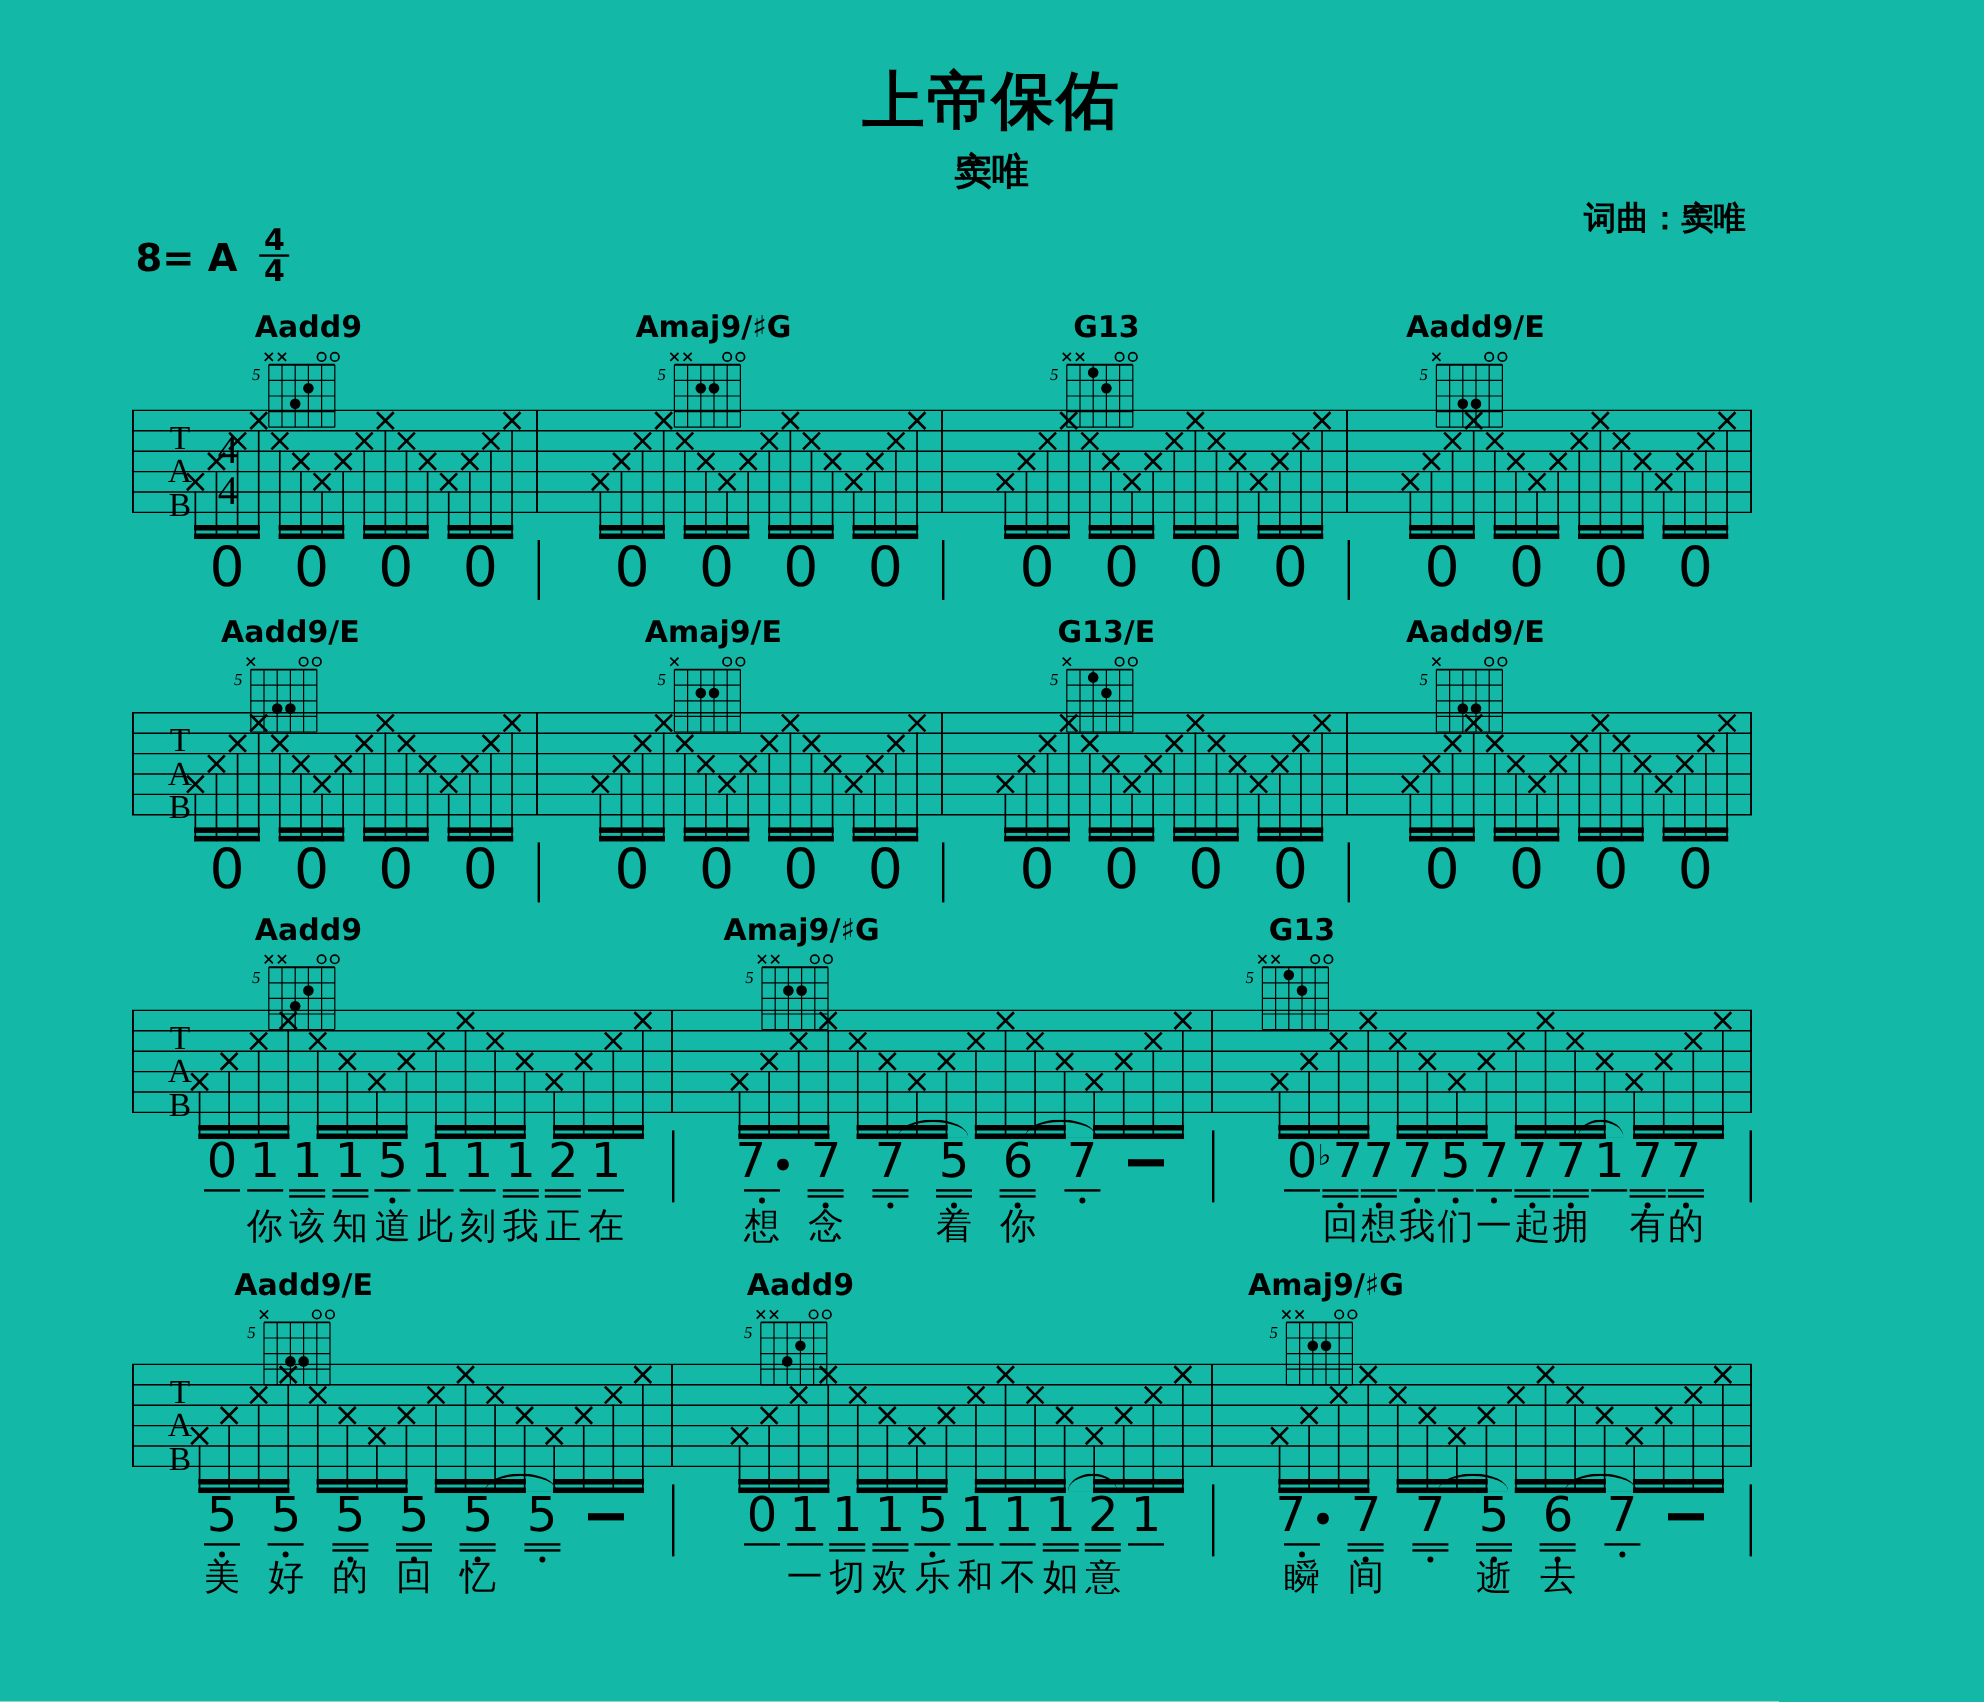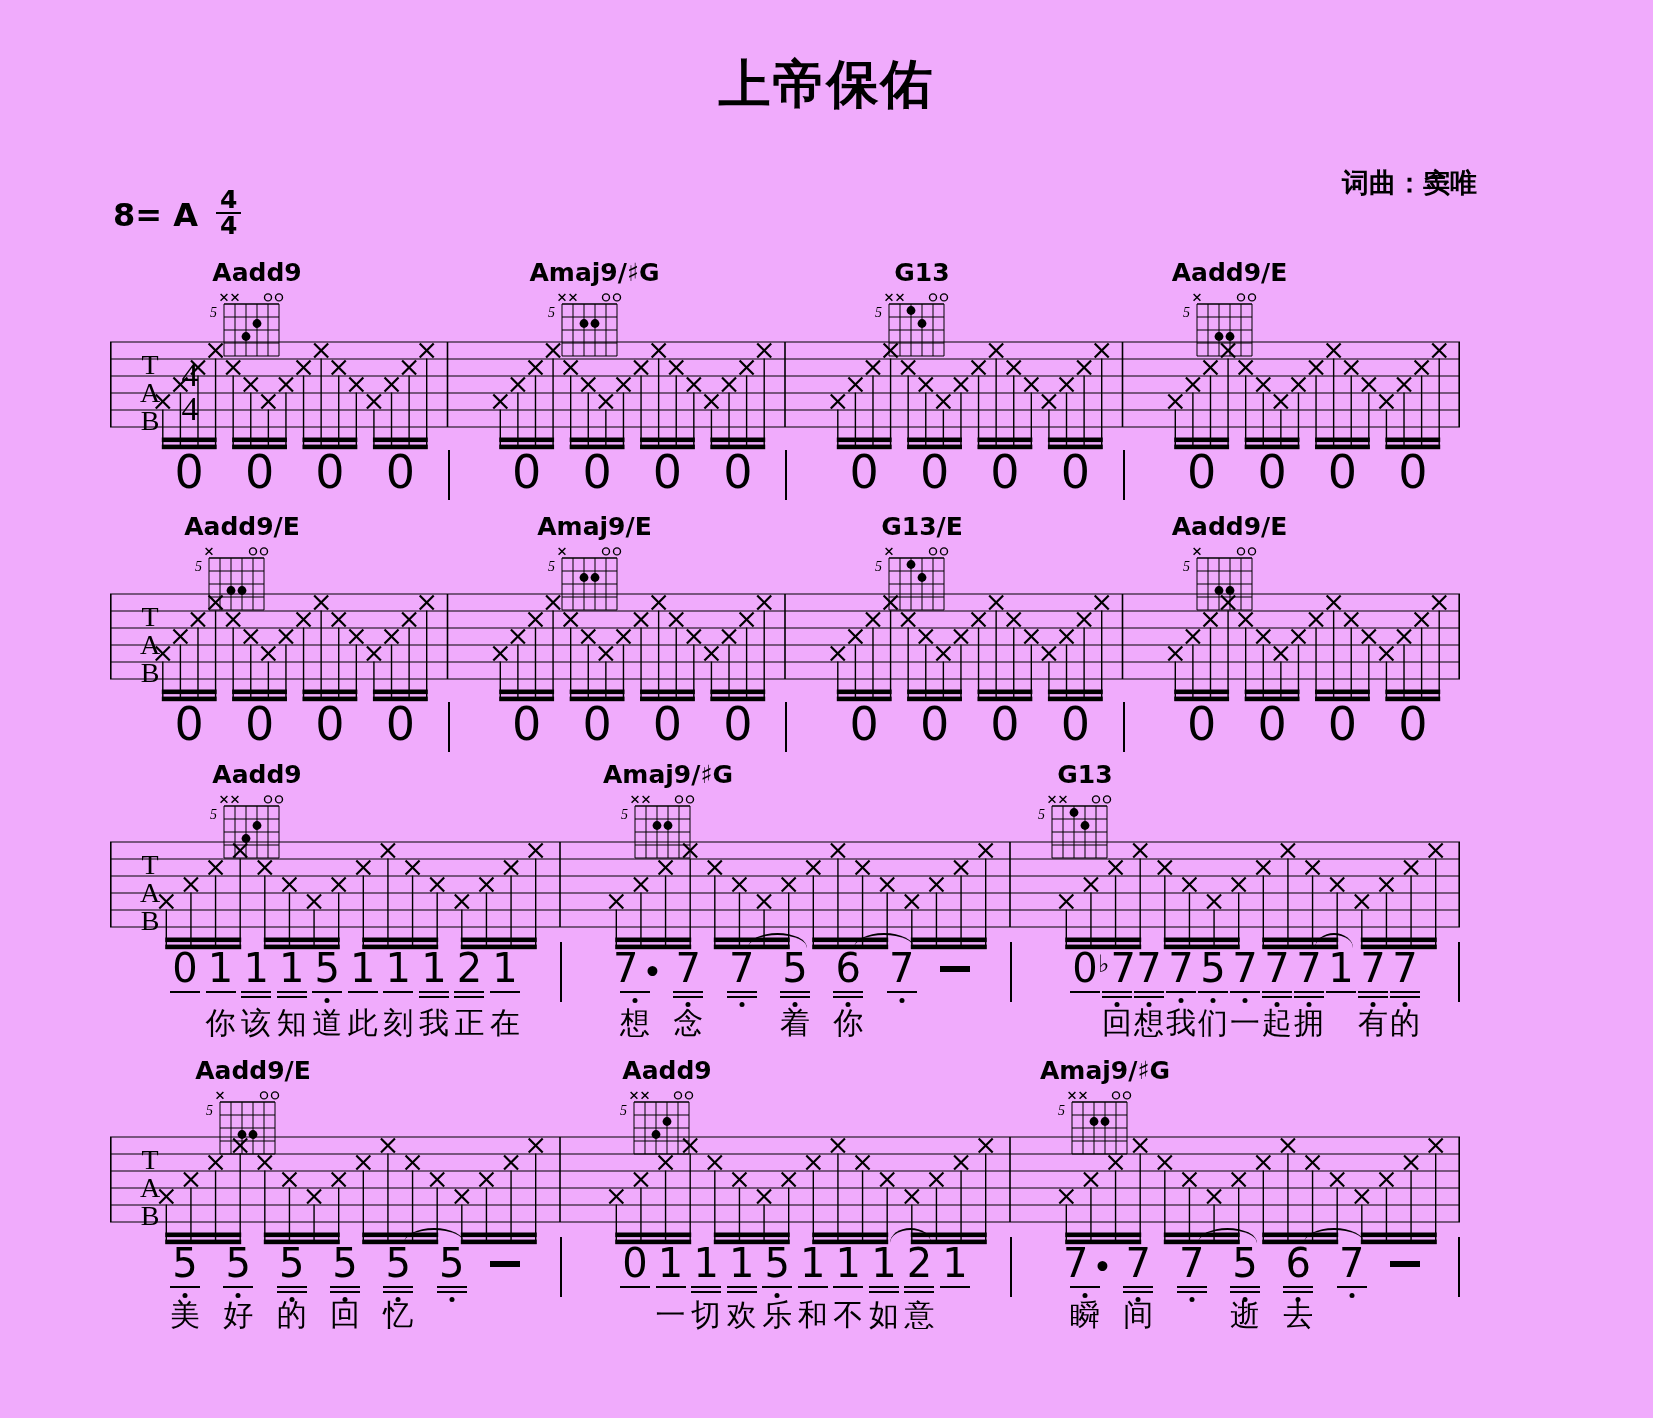--- a/index.html
+++ b/index.html
@@ -1,22 +1,22 @@
 <!DOCTYPE html>
 <html><head>
 <meta charset="utf-8">
 <style>
   html,body{margin:0;padding:0;background:#e8e8e8;}
-  .page{position:relative;width:1653px;height:1418px;background:#f0abfc;overflow:hidden;
+  .page{position:relative;width:1653px;height:1418px;background:#14b8a6;overflow:hidden;
         font-family:"DejaVu Sans",sans-serif;color:#000;}
   .title{position:absolute;top:50px;left:0;width:100%;text-align:center;
          font-size:52px;font-weight:700;letter-spacing:2px;}
   .subtitle{position:absolute;top:122px;left:0;width:100%;text-align:center;
             font-size:31px;font-weight:600;}
-  .credits{position:absolute;top:163px;right:176px;text-align:right;
+  .credits{position:absolute;top:163px;right:198px;text-align:right;
            font-size:27px;font-weight:600;line-height:39px;}
   .keysig{position:absolute;top:190px;left:113px;font-size:32px;font-weight:600;
           display:flex;align-items:center;}
   .frac{display:inline-flex;flex-direction:column;margin-left:18px;transform:translateY(-2px);}
   .frac b{display:block;font-size:25px;line-height:24px;text-align:center;padding:0 4px;}
   .frac b.topn{border-bottom:2px solid #000;}
   .chord-label{position:absolute;width:200px;text-align:center;font-size:25px;font-weight:600;}
   .zero{position:absolute;font-size:46px;font-weight:500;width:60px;text-align:center;
         transform:translateX(-30px);line-height:48px;}
   .vbar{position:absolute;width:2px;background:#000;}
@@ -31,20 +31,21 @@
   .tie{position:absolute;height:13px;border-top:2.2px solid #000;
        border-radius:50% 50% 0 0/100% 100% 0 0;}
   .lyr{position:absolute;width:44px;text-align:center;transform:translateX(-22px);
        font-size:30px;line-height:34px;}
 </style>
 </head>
 <body>
 
 <div class="page" id="page">
   <div class="title">上帝保佑</div>
+  <div class="subtitle">窦唯</div>
   <div class="credits">
     <div>词曲：窦唯</div>
   </div>
   <div class="keysig">
     <span>8= A</span>
     <span class="frac">
       <b class="topn">4</b>
       <b>4</b>
     </span>
   </div>

